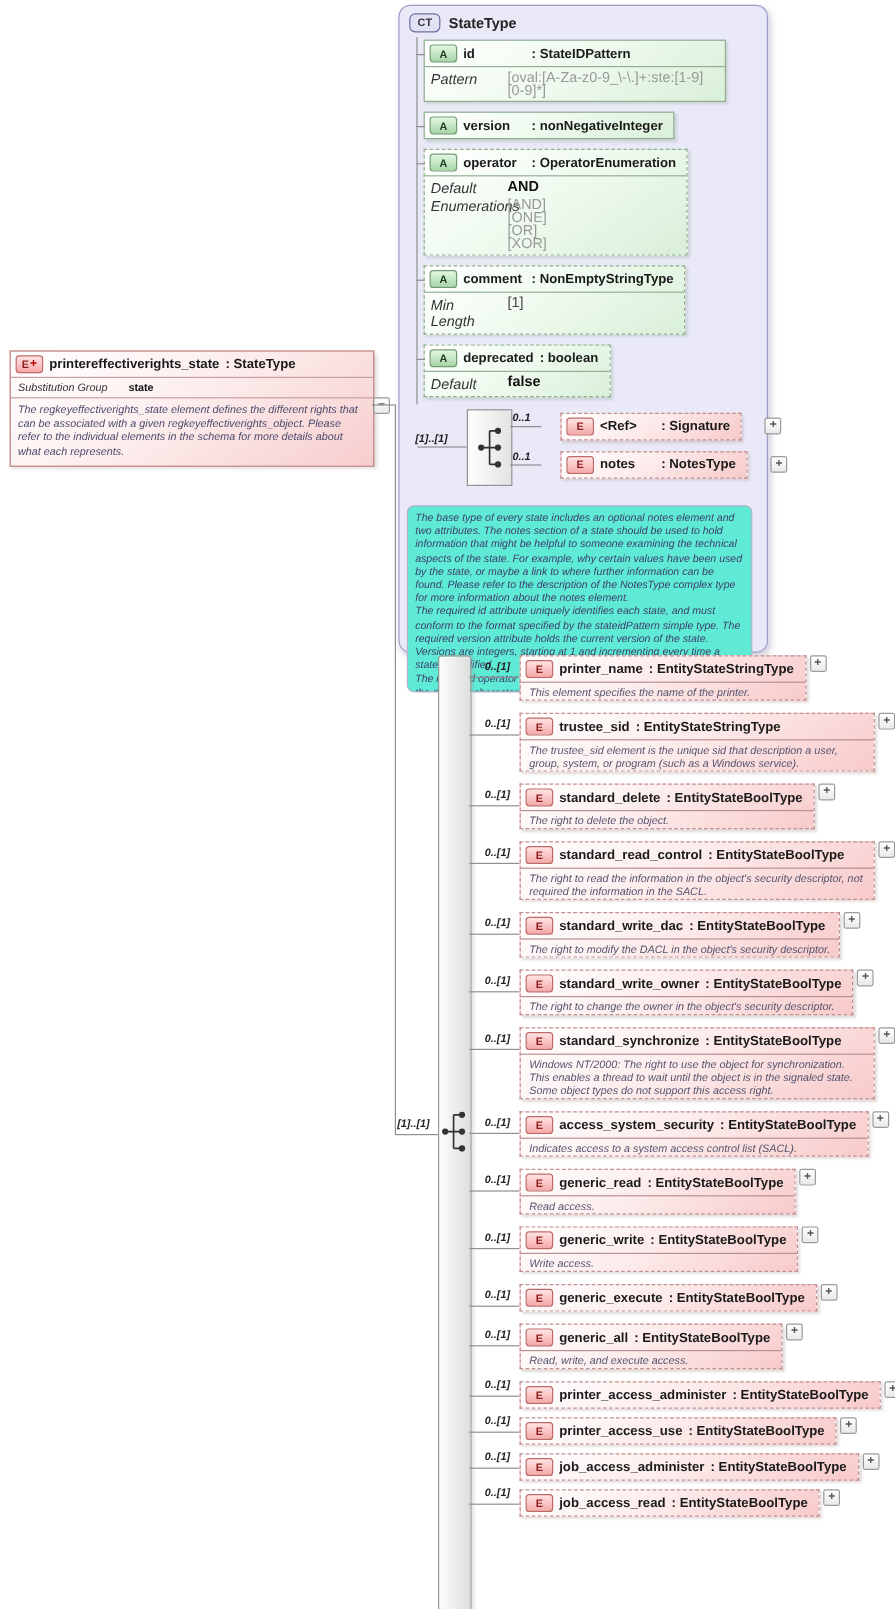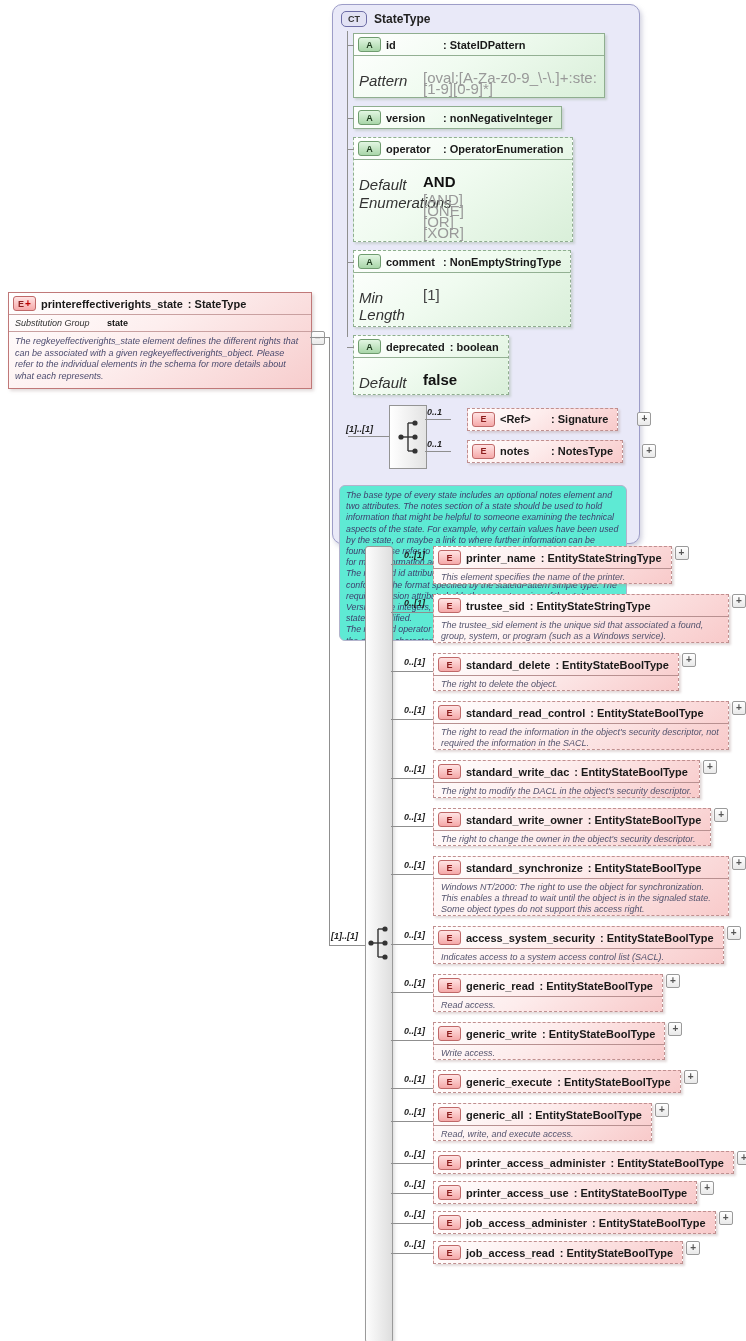--- a/index.html
+++ b/index.html
@@ -48,21 +48,21 @@
   .ct-body{position:relative;padding:2px 6px 0 0;}
   .attr-vline{position:absolute;left:14px;top:0;height:306px;width:1px;background:#8f8f8f;}
   .attr-box{position:relative;margin:0 0 8px 20px;width:fit-content;max-width:250px;
         background:linear-gradient(145deg,#ffffff 0%,#f0fbf0 45%,#d9efd9 100%);
         box-shadow:2px 2px 2px rgba(150,170,150,.35);}
   .attr-box.solid{border:1px solid #8fae8f;}
   .attr-box.dashed{border:1px dashed #8fae8f;}
   .attr-box::before{content:"";position:absolute;left:-7px;top:11px;width:7px;height:1px;background:#8f8f8f;}
   .attr-name{min-width:52px;}
   .facets{border-top:1px solid #93b093;display:grid;grid-template-columns:58px 1fr;
-        gap:1px 6px;padding:16px 6px 3px 5px;font-size:15px;align-items:start;}
+        gap:1px 6px;padding:3px 6px 3px 5px;font-size:12px;align-items:start;}
   .facet-label{font-style:italic;color:#333;}
   .facet-value{white-space:pre-line;color:#444;line-height:11px;}
   .facet-value.muted{color:#999;}
   .facet-value.strong{font-weight:bold;color:#111;}
 
   
   .ct-model{position:relative;height:76px;margin:4px 0 6px 0;}
   .seq-icon-box{position:absolute;left:56px;top:2px;width:36px;height:62px;
         border:1px solid #949494;background:linear-gradient(90deg,#ffffff,#e3e3e3);
         display:flex;align-items:center;justify-content:center;}
@@ -278,21 +278,21 @@
       </div>
       <div class="seq-row">
         <span class="card conn-label">0..[1]</span>
         <span class="conn-line"></span>
         <div class="elem-box">
           <div class="box-head">
             <span class="e-icon">E</span>
             <span>trustee_sid</span>
             <span class="tsep">EntityStateStringType</span>
           </div>
-          <div class="elem-desc">The trustee_sid element is the unique sid that associated a found, group, system, or program (such as a Windows service).</div>
+          <div class="elem-desc">The trustee_sid element is the unique sid that description a user, group, system, or program (such as a Windows service).</div>
         </div>
         <span class="plus-handle">+</span>
       </div>
       <div class="seq-row">
         <span class="card conn-label">0..[1]</span>
         <span class="conn-line"></span>
         <div class="elem-box">
           <div class="box-head">
             <span class="e-icon">E</span>
             <span>standard_delete</span>

